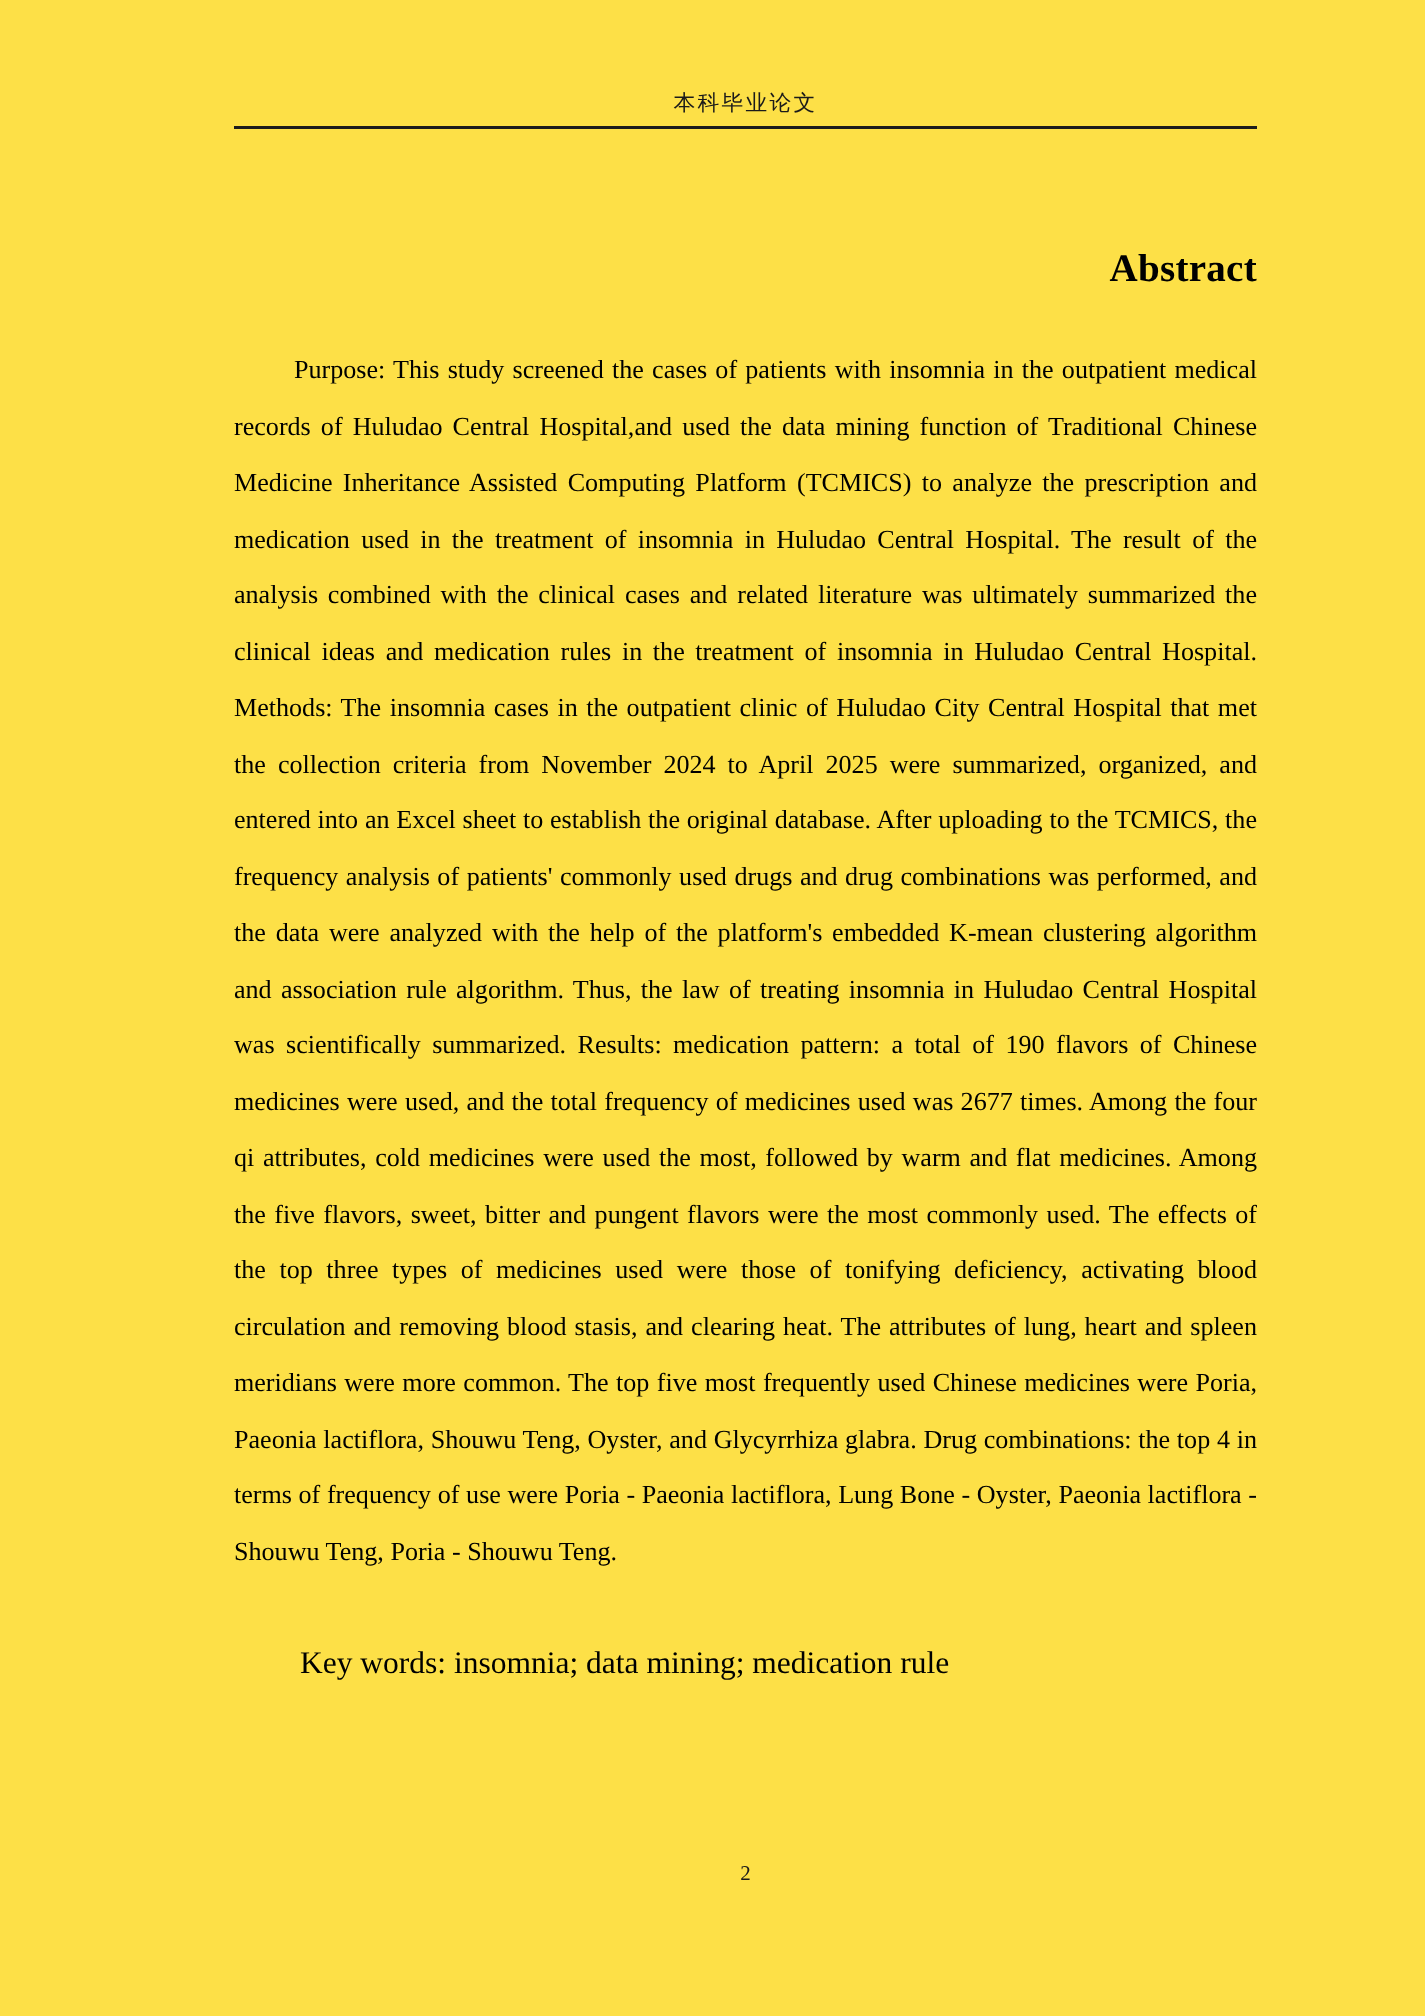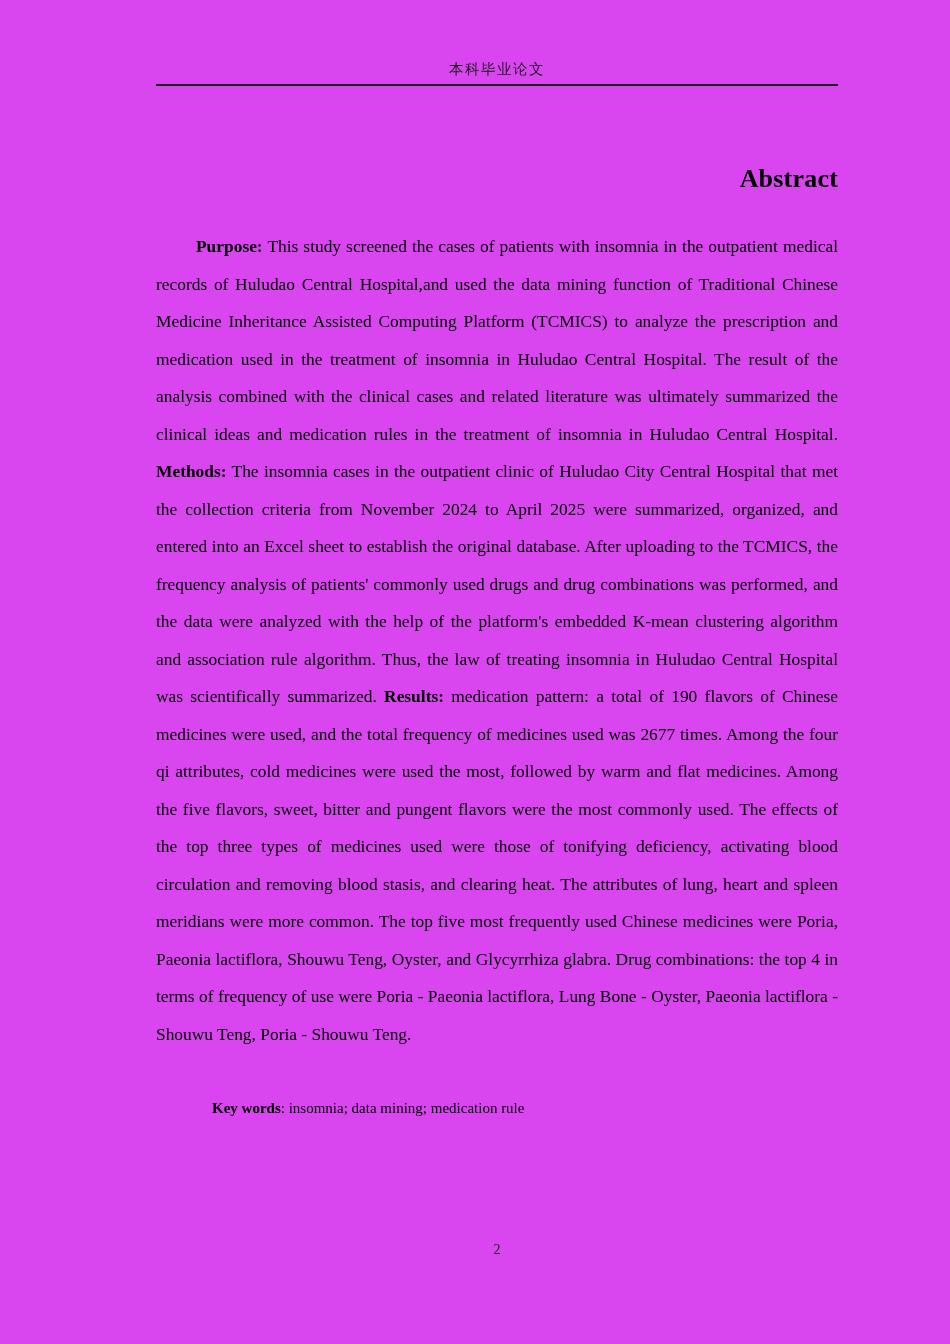--- a/index.html
+++ b/index.html
@@ -10,21 +10,21 @@
   }
   body {
     font-family: "Liberation Serif", "DejaVu Serif", serif;
     color: #000000;
   }
   .page {
     position: relative;
     width: 950px;
     height: 1344px;
     margin: 0 auto;
-    background: #d946ef;
+    background: #fde047;
     box-sizing: border-box;
     overflow: hidden;
   }
 
   
   .header {
     position: absolute;
     left: 156px;
     top: 58px;
     width: 682px;
@@ -69,28 +69,28 @@
   p.para {
     margin: 0;
     text-align: justify;
     text-justify: inter-word;
     font-size: 17.4px;
     line-height: 37.5px;
     text-indent: 40px;
     hyphens: none;
   }
   p.keywords {
-    margin: 12px;
+    margin: 0;
     margin-top: 37px;
     text-align: left;
-    font-size: 15px;
+    font-size: 21px;
     line-height: 37.5px;
     text-indent: 44px;
   }
-  .b { font-weight: bold; }
+  .b { font-weight: normal; }
 
   
   .page-number {
     position: absolute;
     left: 156px;
     top: 1240px;
     width: 682px;
     text-align: center;
     font-size: 14px;
     line-height: 20px;

